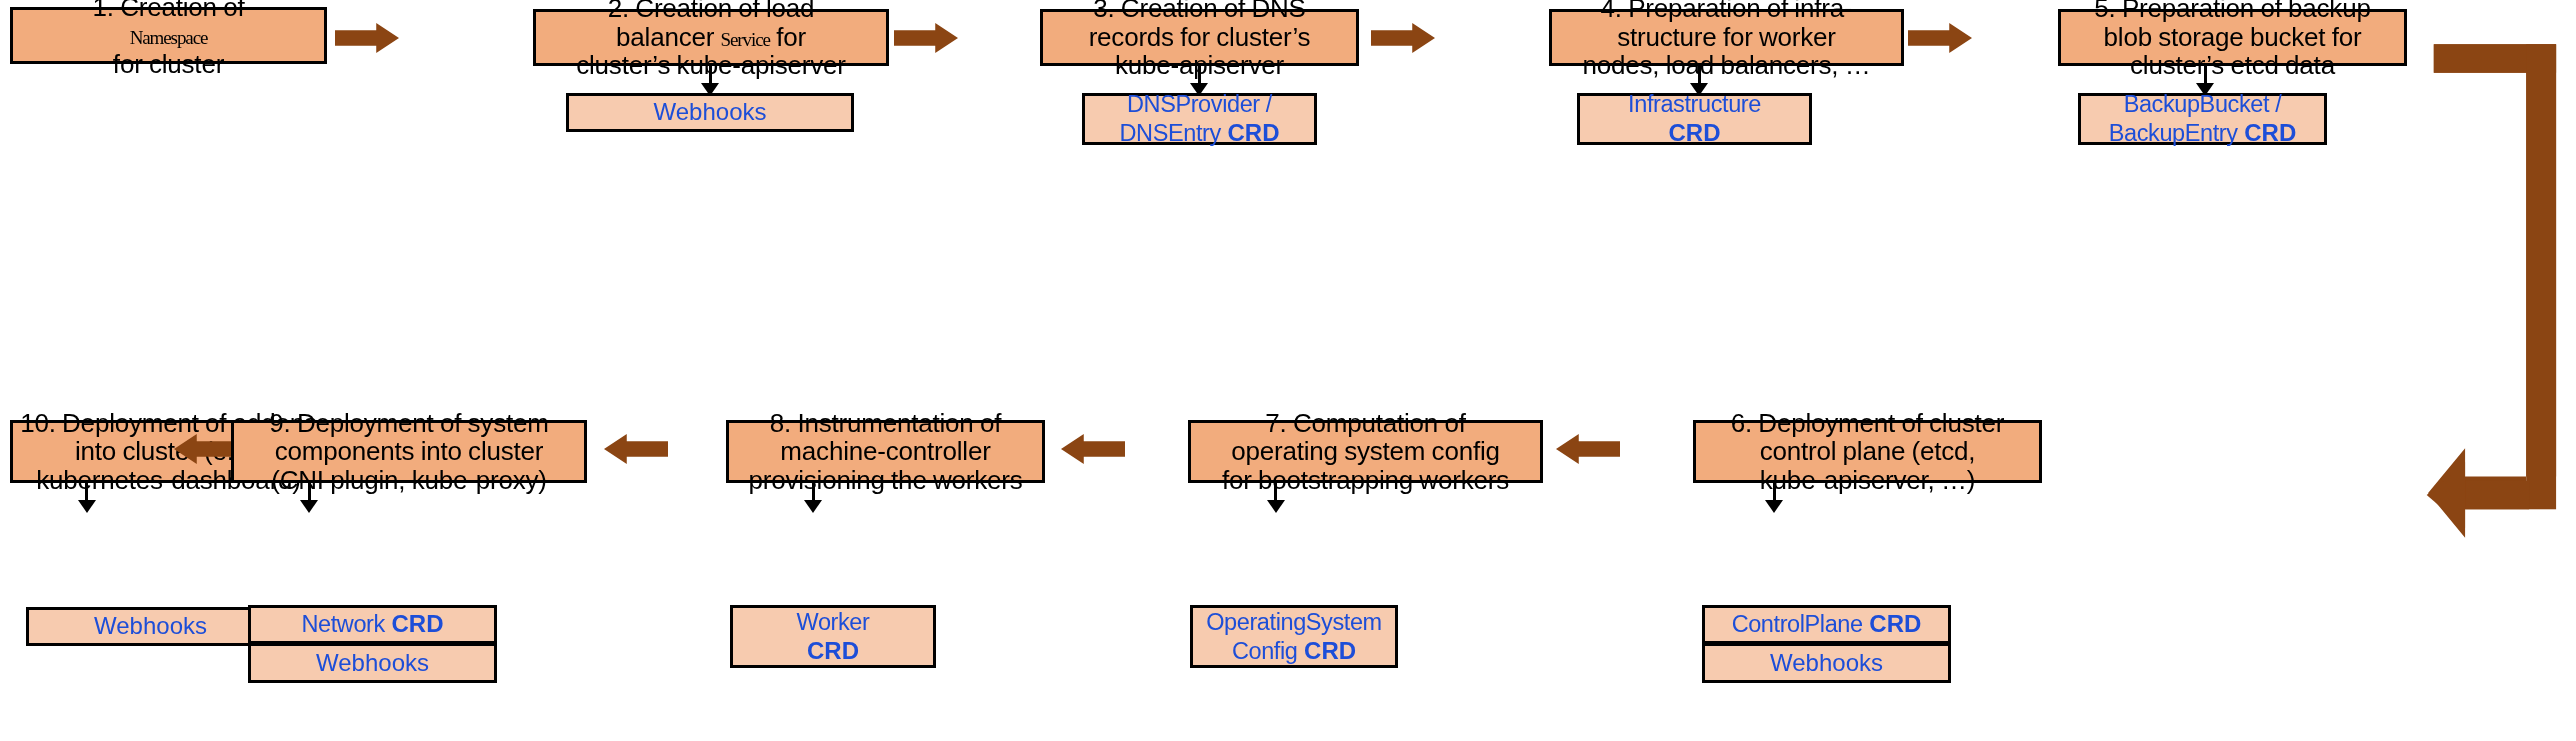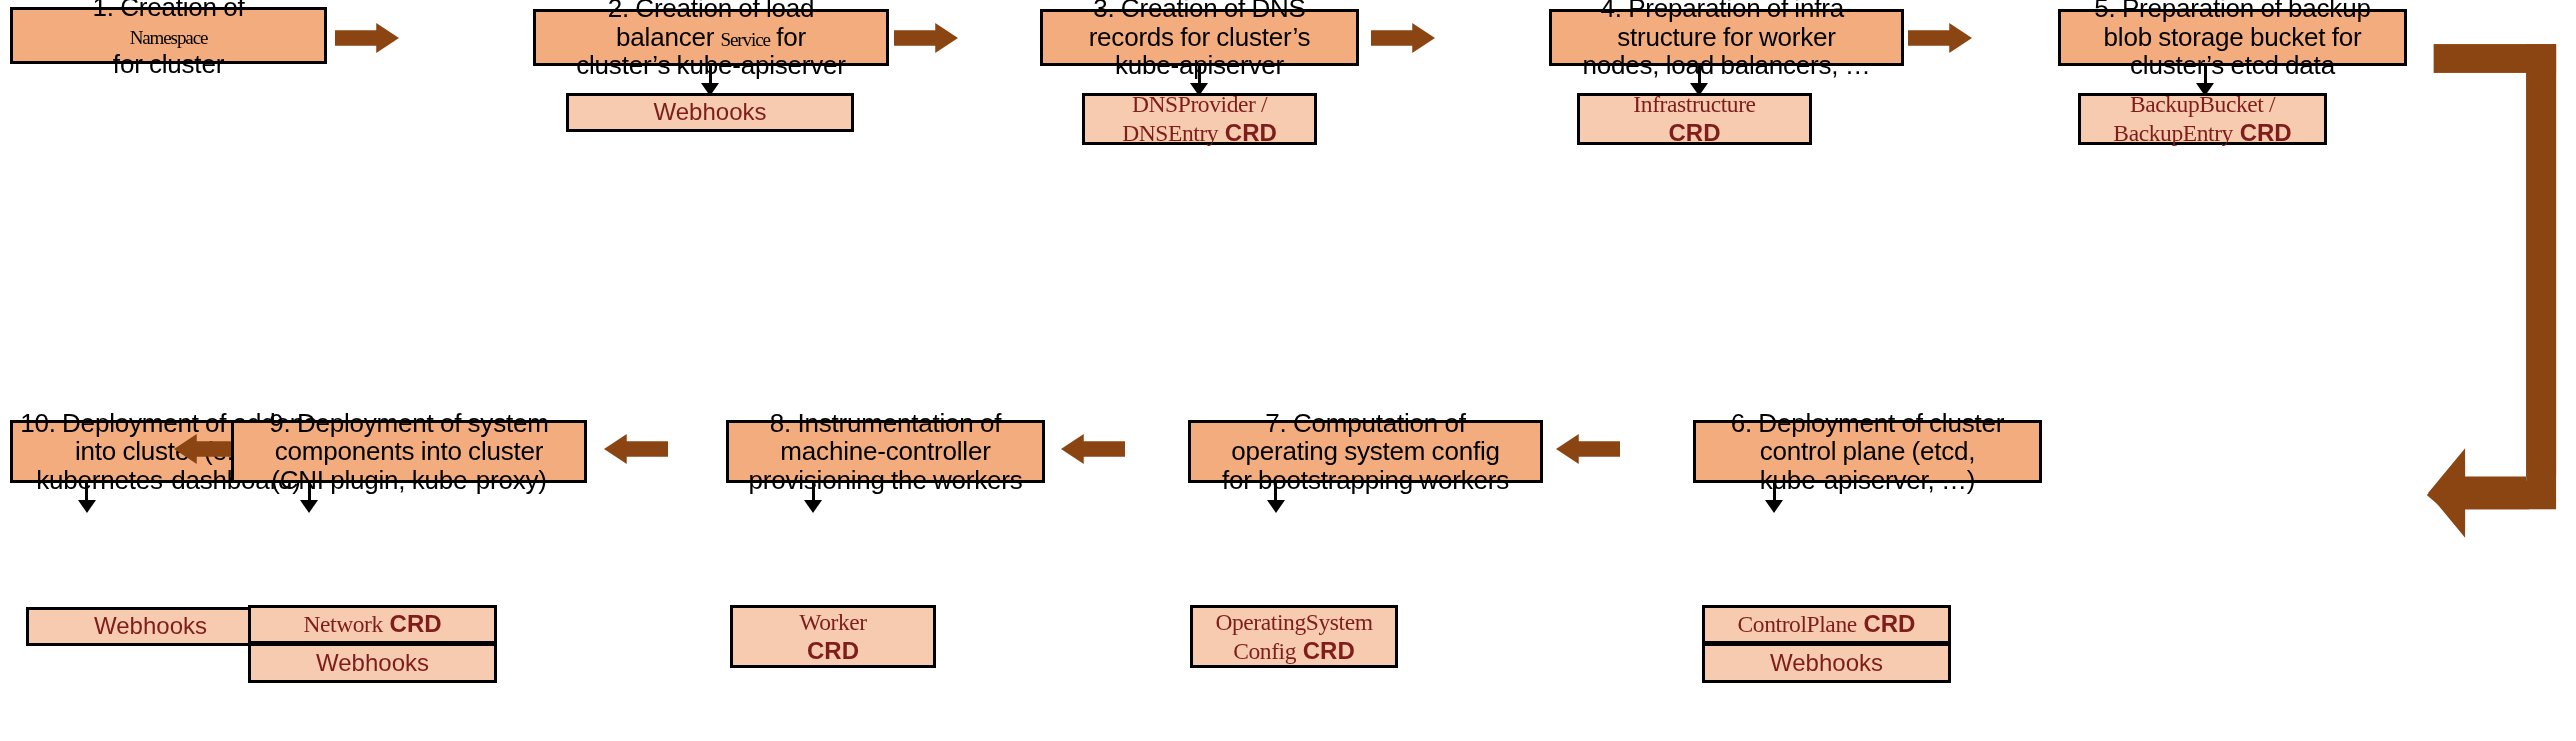--- a/index.html
+++ b/index.html
@@ -57,24 +57,24 @@
     text-align: center;
     padding: 1.4px 5.7px;
   }
   .sub-box.stacked-bottom {
     border-top-width: 2.1px;
   }
   .sub-text {
     font-family: "Liberation Sans", sans-serif;
     font-size: 24px;
     line-height: 1.18;
-    color: #7f1d1d;
+    color: #1d4ed8;
   }
   .sub-text .mono {
-    font-family: Liberation Serif, serif;
+    font-family: Liberation Sans, sans-serif;
     font-size: 23.5px;
     letter-spacing: -0.4px;
   }
   .sub-text .crd {
     font-family: "Liberation Sans", sans-serif;
     font-weight: bold;
     font-size: 24px;
   }
 
   

